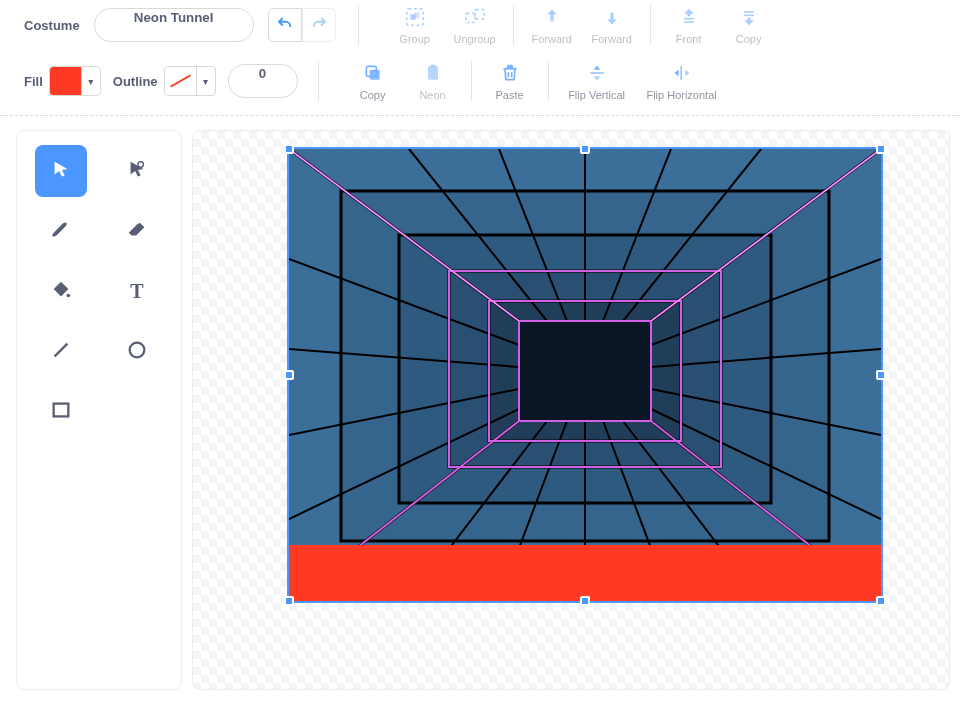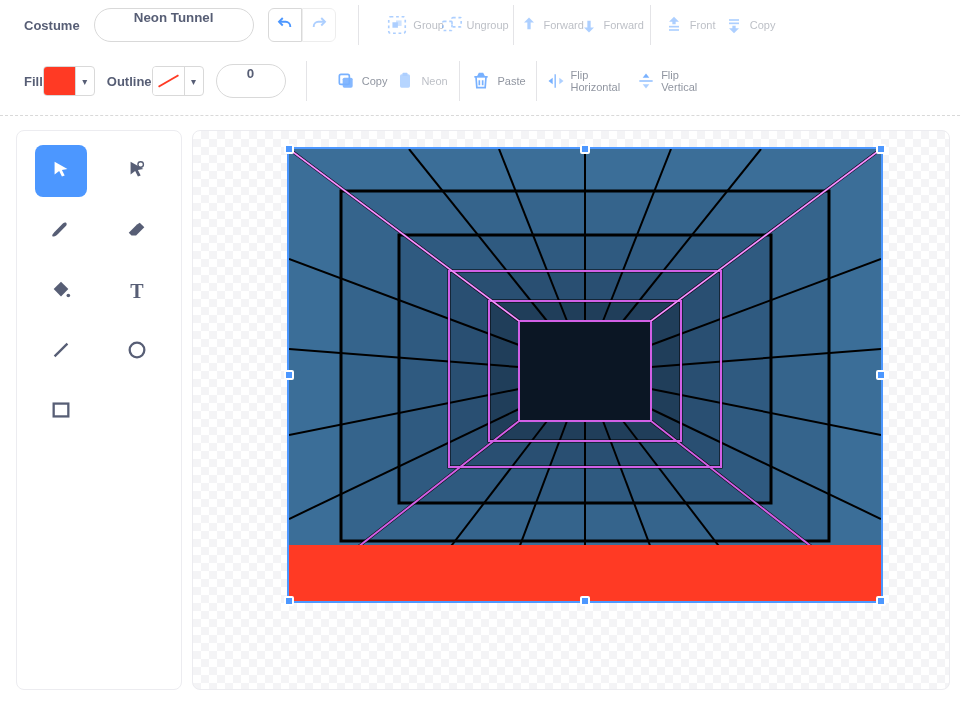--- a/index.html
+++ b/index.html
@@ -33,30 +33,30 @@
   .undo-redo{display:flex;gap:0}
   .undo-redo .btn{
     width:34px;height:34px;border:1px solid var(--border);background:#fff;
     display:flex;align-items:center;justify-content:center;cursor:pointer;color:var(--blue);
   }
   .undo-redo .btn:first-child{border-radius:6px 0 0 6px}
   .undo-redo .btn:last-child{border-radius:0 6px 6px 0;opacity:.45}
 
   .top-actions{display:flex;align-items:center;gap:0;margin-left:4px}
   .act{
-    display:flex;flex-direction:row;align-items:center;justify-content:center;
+    display:flex;flex-direction:column;align-items:center;justify-content:center;
     width:60px;gap:4px;color:#7b8091;opacity:.75;
   }
   .act .ic{width:24px;height:24px;display:flex;align-items:center;justify-content:center;color:var(--blue)}
   .act .lbl{font-size:11px;color:#6b7280}
   .vsep{width:1px;height:40px;background:#e4e4e7;margin:0 8px}
   .act.dim{opacity:.45}
 
   .secondbar{display:flex;align-items:center;padding:6px 24px 14px;gap:12px}
-  .swatch-wrap{display:flex;align-items:center;}
+  .swatch-wrap{display:flex;align-items:center;gap:6px}
   .swatch{
     display:flex;align-items:center;border:1px solid var(--border);border-radius:4px;background:#fff;height:30px;
   }
   .swatch .color{width:32px;height:28px;background:#FF3A24;border-right:1px solid var(--border);border-radius:3px 0 0 3px}
   .swatch .arrow{width:18px;display:flex;align-items:center;justify-content:center;color:var(--grey);font-size:10px}
   .swatch.none .color{
     background:#fff;position:relative
   }
   .swatch.none .color::after{content:"";position:absolute;left:4px;right:4px;top:13px;height:2px;background:#FF3A24;transform:rotate(-30deg)}
   .pill.small{width:70px}
@@ -242,39 +242,39 @@
         <svg viewBox="0 0 24 24" width="20" height="20" fill="none" stroke="currentColor" stroke-width="2">
             <path d="M4 7h16"></path>
             <path d="M10 3h4l1 2H9z" fill="currentColor"></path>
             <path d="M6 7l1 13h10l1-13"></path>
             <path d="M10 11v6M14 11v6"></path>
           </svg>
       </div>
       <span class="lbl">Paste</span>
     </div>
     <div class="vsep"></div>
+    <div class="act" style="width:80px">
+      <div class="ic">
+        <svg viewBox="0 0 24 24" width="20" height="22" fill="currentColor">
+            <path d="M4 12h16" stroke="currentColor" stroke-width="1.5"></path>
+            <path d="M12 3l4 5H8z"></path>
+            <path d="M12 21l4-5H8z" opacity=".6"></path>
+          </svg>
+      </div>
+      <span class="lbl">Flip Vertical</span>
+    </div>
     <div class="act" style="width:90px">
       <div class="ic">
         <svg viewBox="0 0 24 24" width="22" height="20" fill="currentColor">
             <path d="M11 4v16" stroke="currentColor" stroke-width="1.5"></path>
             <path d="M3 12l5-4v8z"></path>
             <path d="M21 12l-5-4v8z" opacity=".6"></path>
           </svg>
       </div>
       <span class="lbl">Flip Horizontal</span>
-    </div>
-    <div class="act" style="width:80px">
-      <div class="ic">
-        <svg viewBox="0 0 24 24" width="20" height="22" fill="currentColor">
-            <path d="M4 12h16" stroke="currentColor" stroke-width="1.5"></path>
-            <path d="M12 3l4 5H8z"></path>
-            <path d="M12 21l4-5H8z" opacity=".6"></path>
-          </svg>
-      </div>
-      <span class="lbl">Flip Vertical</span>
     </div>
   </div>
 </div>
 
 <div class="dashed-sep"></div>
 
 <div class="workarea">
 
   <div class="tools">
     <div class="tool selected">

